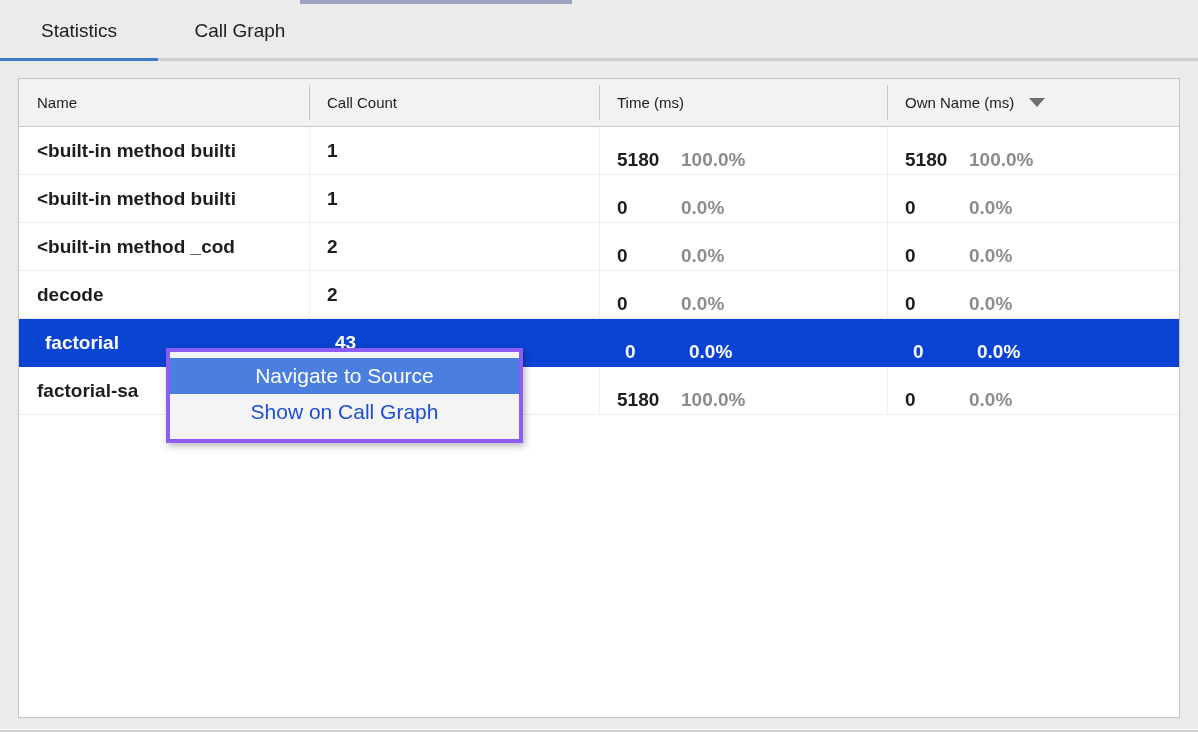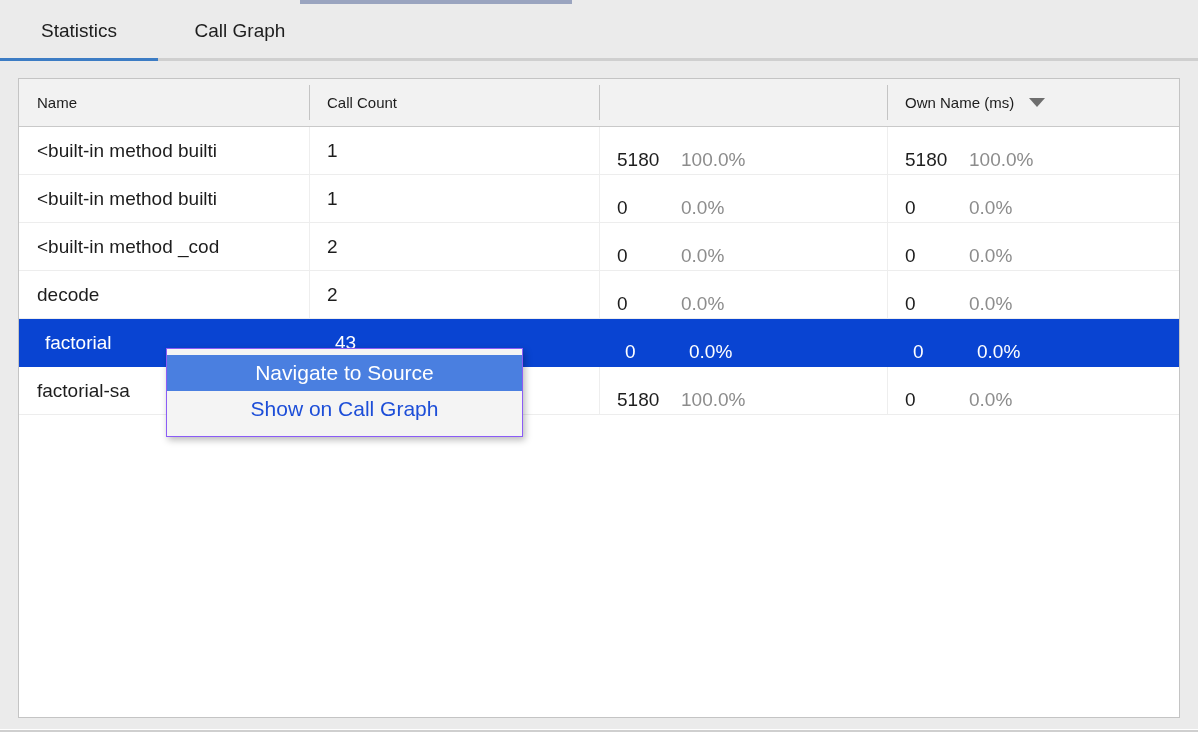--- a/index.html
+++ b/index.html
@@ -133,20 +133,21 @@
   
   #table-body {
     position: relative;
   }
   .row {
     position: relative;
     height: 48px;
     box-sizing: border-box;
     border-bottom: 1px solid #ededed;
     background: #ffffff;
+    font-weight: bold;
   }
   .row.selected {
     background: #0944d2;
     border-bottom: 1px solid #0944d2;
   }
   .cell {
     position: absolute;
     top: 0;
     height: 47px;
     display: flex;
@@ -195,21 +196,21 @@
   }
   .numwrap .num { min-width: 64px; }
 
   
   #context-menu {
     position: absolute;
     left: 166px;
     top: 348px;
     width: 357px;
     background: #f4f4f4;
-    border: 1px solid #8b5cf6;
+    border: 4px solid #8b5cf6;
     box-shadow: 2px 3px 7px rgba(0,0,0,0.28);
     box-sizing: border-box;
     padding: 6px 0 9px 0;
     z-index: 50;
   }
   .menu-item {
     height: 36px;
     display: flex;
     align-items: center;
     justify-content: center;
@@ -249,20 +250,23 @@
     <div class="hcell col-name">
       <span>Name</span>
     </div>
     <div class="hdiv div-1"></div>
 
     <div class="hcell col-count">
       <span>Call Count</span>
     </div>
     <div class="hdiv div-2"></div>
 
+    <div class="hcell col-time">
+      <span>Time (ms)</span>
+    </div>
     <div class="hdiv div-3"></div>
 
     <div class="hcell col-own">
       <span>Own Name (ms)</span>
       <span class="sort-arrow"></span>
     </div>
   </div>
 
   <div id="table-body">
 

